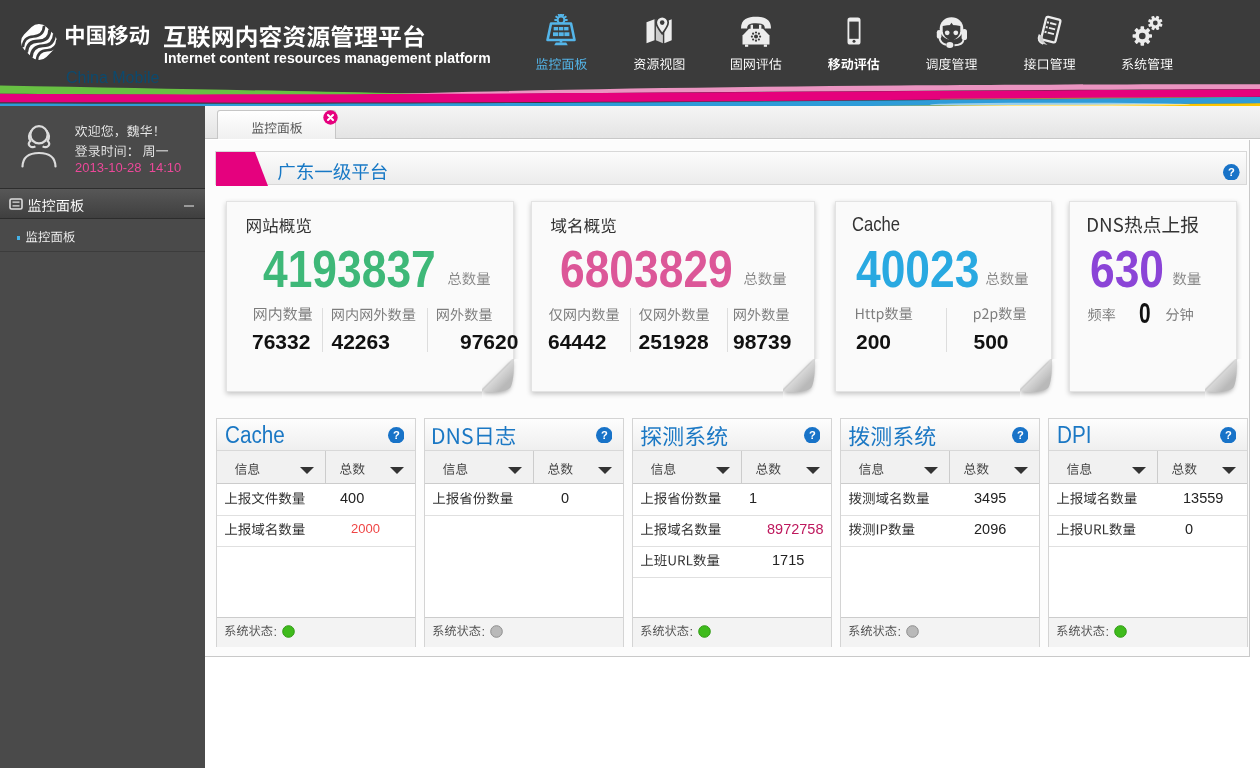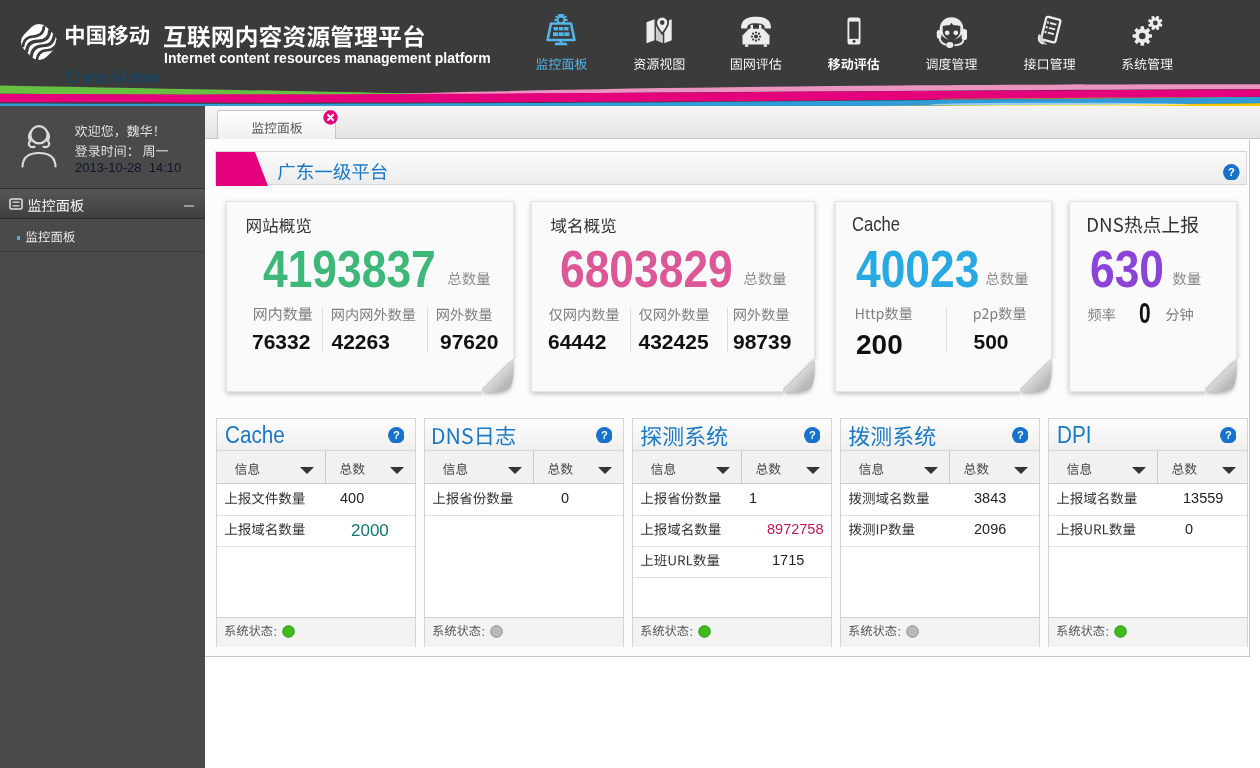--- a/index.html
+++ b/index.html
@@ -349,21 +349,21 @@
       <g transform="translate(-0.34,10.89) scale(0.01300,0.01300)">
         <use href="#r767B" x="0"></use>
         <use href="#r5F55" x="1000"></use>
         <use href="#r65F6" x="2000"></use>
         <use href="#r95F4" x="3000"></use>
         <use href="#rFF1A" x="4000"></use>
         <use href="#r5468" x="5224"></use>
         <use href="#r4E00" x="6224"></use>
       </g>
     </svg>
-    <div class="t " style="top:160.7px;font-size:13.0px;font-weight:normal;color:#0f172a;left:75.0px;">2013-10-28&nbsp; 14:10</div>
+    <div class="t " style="top:160.7px;font-size:13.0px;font-weight:normal;color:#ec4899;left:75.0px;">2013-10-28&nbsp; 14:10</div>
     <div style="position:absolute;left:0;top:188px;width:205px;height:1px;background:#2d2d2d"></div>
     <div style="position:absolute;left:0;top:189px;width:205px;height:30px;background:linear-gradient(#575757,#3f3f3f);border-bottom:1px solid #2c2c2c"></div>
     <svg class="abs" style="left:9px;top:198px" width="14" height="12" viewBox="0 0 14 12">
 <rect x="1" y="1" width="12" height="10" rx="1.5" fill="none" stroke="#ddd" stroke-width="1.6"></rect>
 <path d="M3.5,4.2 h7 M3.5,7.8 h7" stroke="#ddd" stroke-width="1.3"></path>
 </svg>
     <svg class="z " style="left:28.0px;top:199.3px;fill:#fff;" width="56" height="14" viewBox="0 0 56 14">
       <g transform="translate(-0.65,11.94) scale(0.01420,0.01420)">
         <use href="#r76D1" x="0"></use>
         <use href="#r63A7" x="1000"></use>
@@ -485,21 +485,21 @@
     <svg class="z " style="left:436.5px;top:307.5px;fill:#7d7d7d;" width="55" height="14" viewBox="0 0 55 14">
       <g transform="translate(-1.25,11.94) scale(0.01420,0.01420)">
         <use href="#r7F51" x="0"></use>
         <use href="#r5916" x="1000"></use>
         <use href="#r6570" x="2000"></use>
         <use href="#r91CF" x="3000"></use>
       </g>
     </svg>
     <div class="t " style="top:331.0px;font-size:21.0px;font-weight:bold;color:#111;left:252.0px;">76332</div>
     <div class="t " style="top:331.0px;font-size:21.0px;font-weight:bold;color:#111;left:331.5px;text-align:center;">42263</div>
-    <div class="t " style="top:331.0px;font-size:21.0px;font-weight:bold;color:#111;left:440px;">97620</div>
+    <div class="t " style="top:331.0px;font-size:21.0px;font-weight:bold;color:#111;left:460px;">97620</div>
     <div style="position:absolute;left:321.5px;top:308px;width:1px;height:44px;background:#ddd"></div>
     <div style="position:absolute;left:426.5px;top:308px;width:1px;height:44px;background:#ddd"></div>
     <svg class="z " style="left:551.0px;top:217.7px;fill:#333;" width="65" height="16" viewBox="0 0 65 16">
       <g transform="translate(-0.60,13.99) scale(0.01660,0.01660)">
         <use href="#r57DF" x="0"></use>
         <use href="#r540D" x="1000"></use>
         <use href="#r6982" x="2000"></use>
         <use href="#r89C8" x="3000"></use>
       </g>
     </svg>
@@ -531,21 +531,21 @@
     </svg>
     <svg class="z " style="left:733.5px;top:307.5px;fill:#7d7d7d;" width="55" height="14" viewBox="0 0 55 14">
       <g transform="translate(-1.25,11.94) scale(0.01420,0.01420)">
         <use href="#r7F51" x="0"></use>
         <use href="#r5916" x="1000"></use>
         <use href="#r6570" x="2000"></use>
         <use href="#r91CF" x="3000"></use>
       </g>
     </svg>
     <div class="t " style="top:331.0px;font-size:21.0px;font-weight:bold;color:#111;left:548.0px;">64442</div>
-    <div class="t " style="top:331.0px;font-size:21.0px;font-weight:bold;color:#111;left:638.5px;">432425</div>
+    <div class="t " style="top:331.0px;font-size:21.0px;font-weight:bold;color:#111;left:638.5px;">251928</div>
     <div class="t " style="top:331.0px;font-size:21.0px;font-weight:bold;color:#111;left:733.0px;">98739</div>
     <div style="position:absolute;left:629.5px;top:308px;width:1px;height:44px;background:#ddd"></div>
     <div style="position:absolute;left:726.5px;top:308px;width:1px;height:44px;background:#ddd"></div>
     <div class="t " style="top:214.0px;font-size:20.8px;font-weight:normal;color:#333;transform:scaleX(0.800);transform-origin:0 0;left:851.5px;">Cache</div>
     <div class="t " style="top:243.8px;font-size:51.0px;font-weight:bold;color:#29a9e1;transform:scaleX(0.870);transform-origin:0 0;left:856.0px;">40023</div>
     <svg class="z " style="left:985.5px;top:272.2px;fill:#8a8a8a;" width="42" height="14" viewBox="0 0 42 14">
       <g transform="translate(-0.62,12.11) scale(0.01440,0.01440)">
         <use href="#r603B" x="0"></use>
         <use href="#r6570" x="1000"></use>
         <use href="#r91CF" x="2000"></use>
@@ -563,21 +563,21 @@
     </svg>
     <svg class="z " style="left:973.5px;top:306.5px;fill:#7d7d7d;" width="52" height="16" viewBox="0 0 52 16">
       <g transform="translate(-1.31,11.94) scale(0.01420,0.01420)">
         <use href="#r70" x="0"></use>
         <use href="#r32" x="620"></use>
         <use href="#r70" x="1175"></use>
         <use href="#r6570" x="1795"></use>
         <use href="#r91CF" x="2795"></use>
       </g>
     </svg>
-    <div class="t " style="top:331.0px;font-size:28px;font-weight:bold;color:#111;left:856.0px;">200</div>
+    <div class="t " style="top:331.0px;font-size:21.0px;font-weight:bold;color:#111;left:856.0px;">200</div>
     <div class="t " style="top:331.0px;font-size:21.0px;font-weight:bold;color:#111;left:973.5px;">500</div>
     <div style="position:absolute;left:946px;top:308px;width:1px;height:44px;background:#ddd"></div>
     <svg class="z " style="left:1087.5px;top:216.0px;fill:#333;" width="111" height="18" viewBox="0 0 111 18">
       <g transform="translate(-1.90,15.81) scale(0.01880,0.01880)">
         <use href="#r44" x="0"></use>
         <use href="#r4E" x="688"></use>
         <use href="#r53" x="1411"></use>
         <use href="#r70ED" x="2007"></use>
         <use href="#r70B9" x="3007"></use>
         <use href="#r4E0A" x="4007"></use>
@@ -646,21 +646,21 @@
     <svg class="z " style="left:225.0px;top:523.1px;fill:#333;" width="80" height="13" viewBox="0 0 80 13">
       <g transform="translate(-0.69,11.38) scale(0.01350,0.01350)">
         <use href="#r4E0A" x="0"></use>
         <use href="#r62A5" x="1000"></use>
         <use href="#r57DF" x="2000"></use>
         <use href="#r540D" x="3000"></use>
         <use href="#r6570" x="4000"></use>
         <use href="#r91CF" x="5000"></use>
       </g>
     </svg>
-    <div class="t " style="top:521.6px;font-size:17px;font-weight:normal;color:#0f766e;left:351.0px;text-align:center;">2000</div>
+    <div class="t " style="top:521.6px;font-size:13px;font-weight:normal;color:#ef4444;left:351.0px;text-align:center;">2000</div>
     <div style="position:absolute;left:217px;top:545.5px;width:198px;height:1px;background:#e0e0e0"></div>
     <div style="position:absolute;left:217px;top:617px;width:198px;height:29.5px;background:#f3f3f3;border-top:1px solid #ccc"></div>
     <svg class="z " style="left:225.0px;top:624.6px;fill:#555;" width="48" height="12" viewBox="0 0 48 12">
       <g transform="translate(-0.85,10.30) scale(0.01220,0.01220)">
         <use href="#r7CFB" x="0"></use>
         <use href="#r7EDF" x="1000"></use>
         <use href="#r72B6" x="2000"></use>
         <use href="#r6001" x="3000"></use>
       </g>
     </svg>
@@ -849,21 +849,21 @@
     <svg class="z " style="left:849.0px;top:492.1px;fill:#333;" width="80" height="13" viewBox="0 0 80 13">
       <g transform="translate(-0.47,11.38) scale(0.01350,0.01350)">
         <use href="#r62E8" x="0"></use>
         <use href="#r6D4B" x="1000"></use>
         <use href="#r57DF" x="2000"></use>
         <use href="#r540D" x="3000"></use>
         <use href="#r6570" x="4000"></use>
         <use href="#r91CF" x="5000"></use>
       </g>
     </svg>
-    <div class="t " style="top:490.6px;font-size:14.5px;font-weight:normal;color:#222;left:974.0px;">3843</div>
+    <div class="t " style="top:490.6px;font-size:14.5px;font-weight:normal;color:#222;left:974.0px;">3495</div>
     <div style="position:absolute;left:841px;top:514.5px;width:198px;height:1px;background:#e0e0e0"></div>
     <svg class="z " style="left:849.0px;top:523.1px;fill:#333;" width="66" height="13" viewBox="0 0 66 13">
       <g transform="translate(-0.47,11.35) scale(0.01350,0.01350)">
         <use href="#r62E8" x="0"></use>
         <use href="#r6D4B" x="1000"></use>
         <use href="#r49" x="2000"></use>
         <use href="#r50" x="2293"></use>
         <use href="#r6570" x="2926"></use>
         <use href="#r91CF" x="3926"></use>
       </g>

